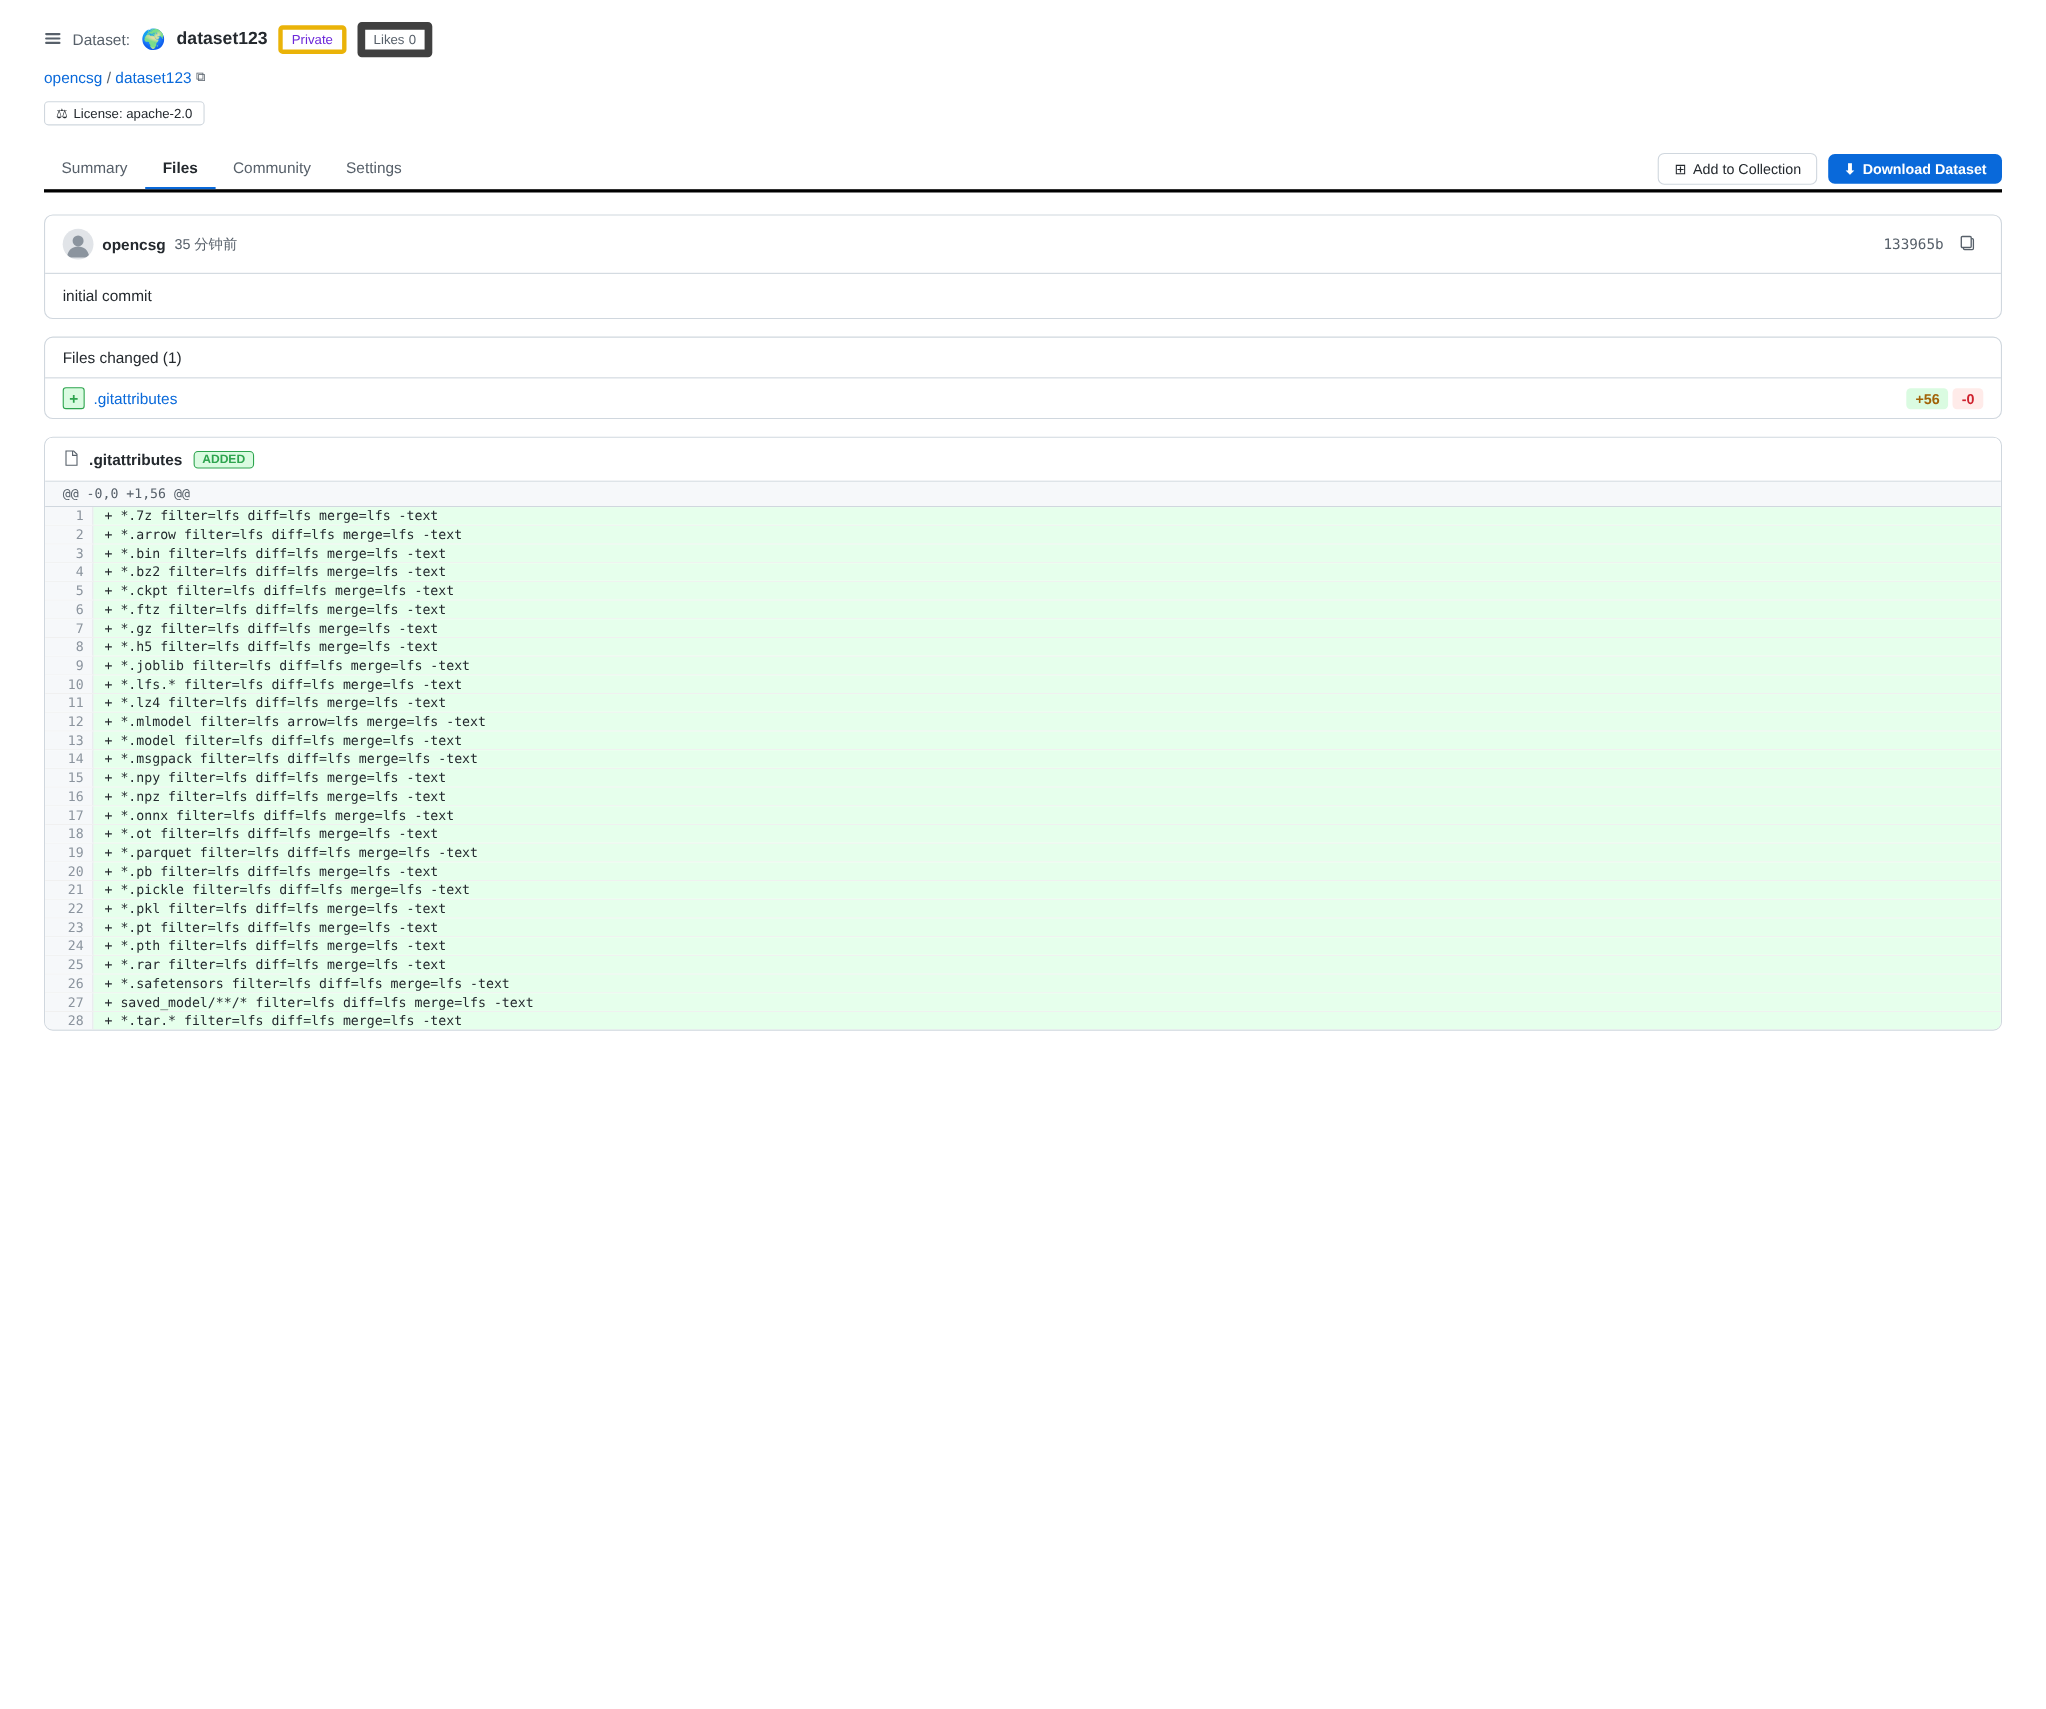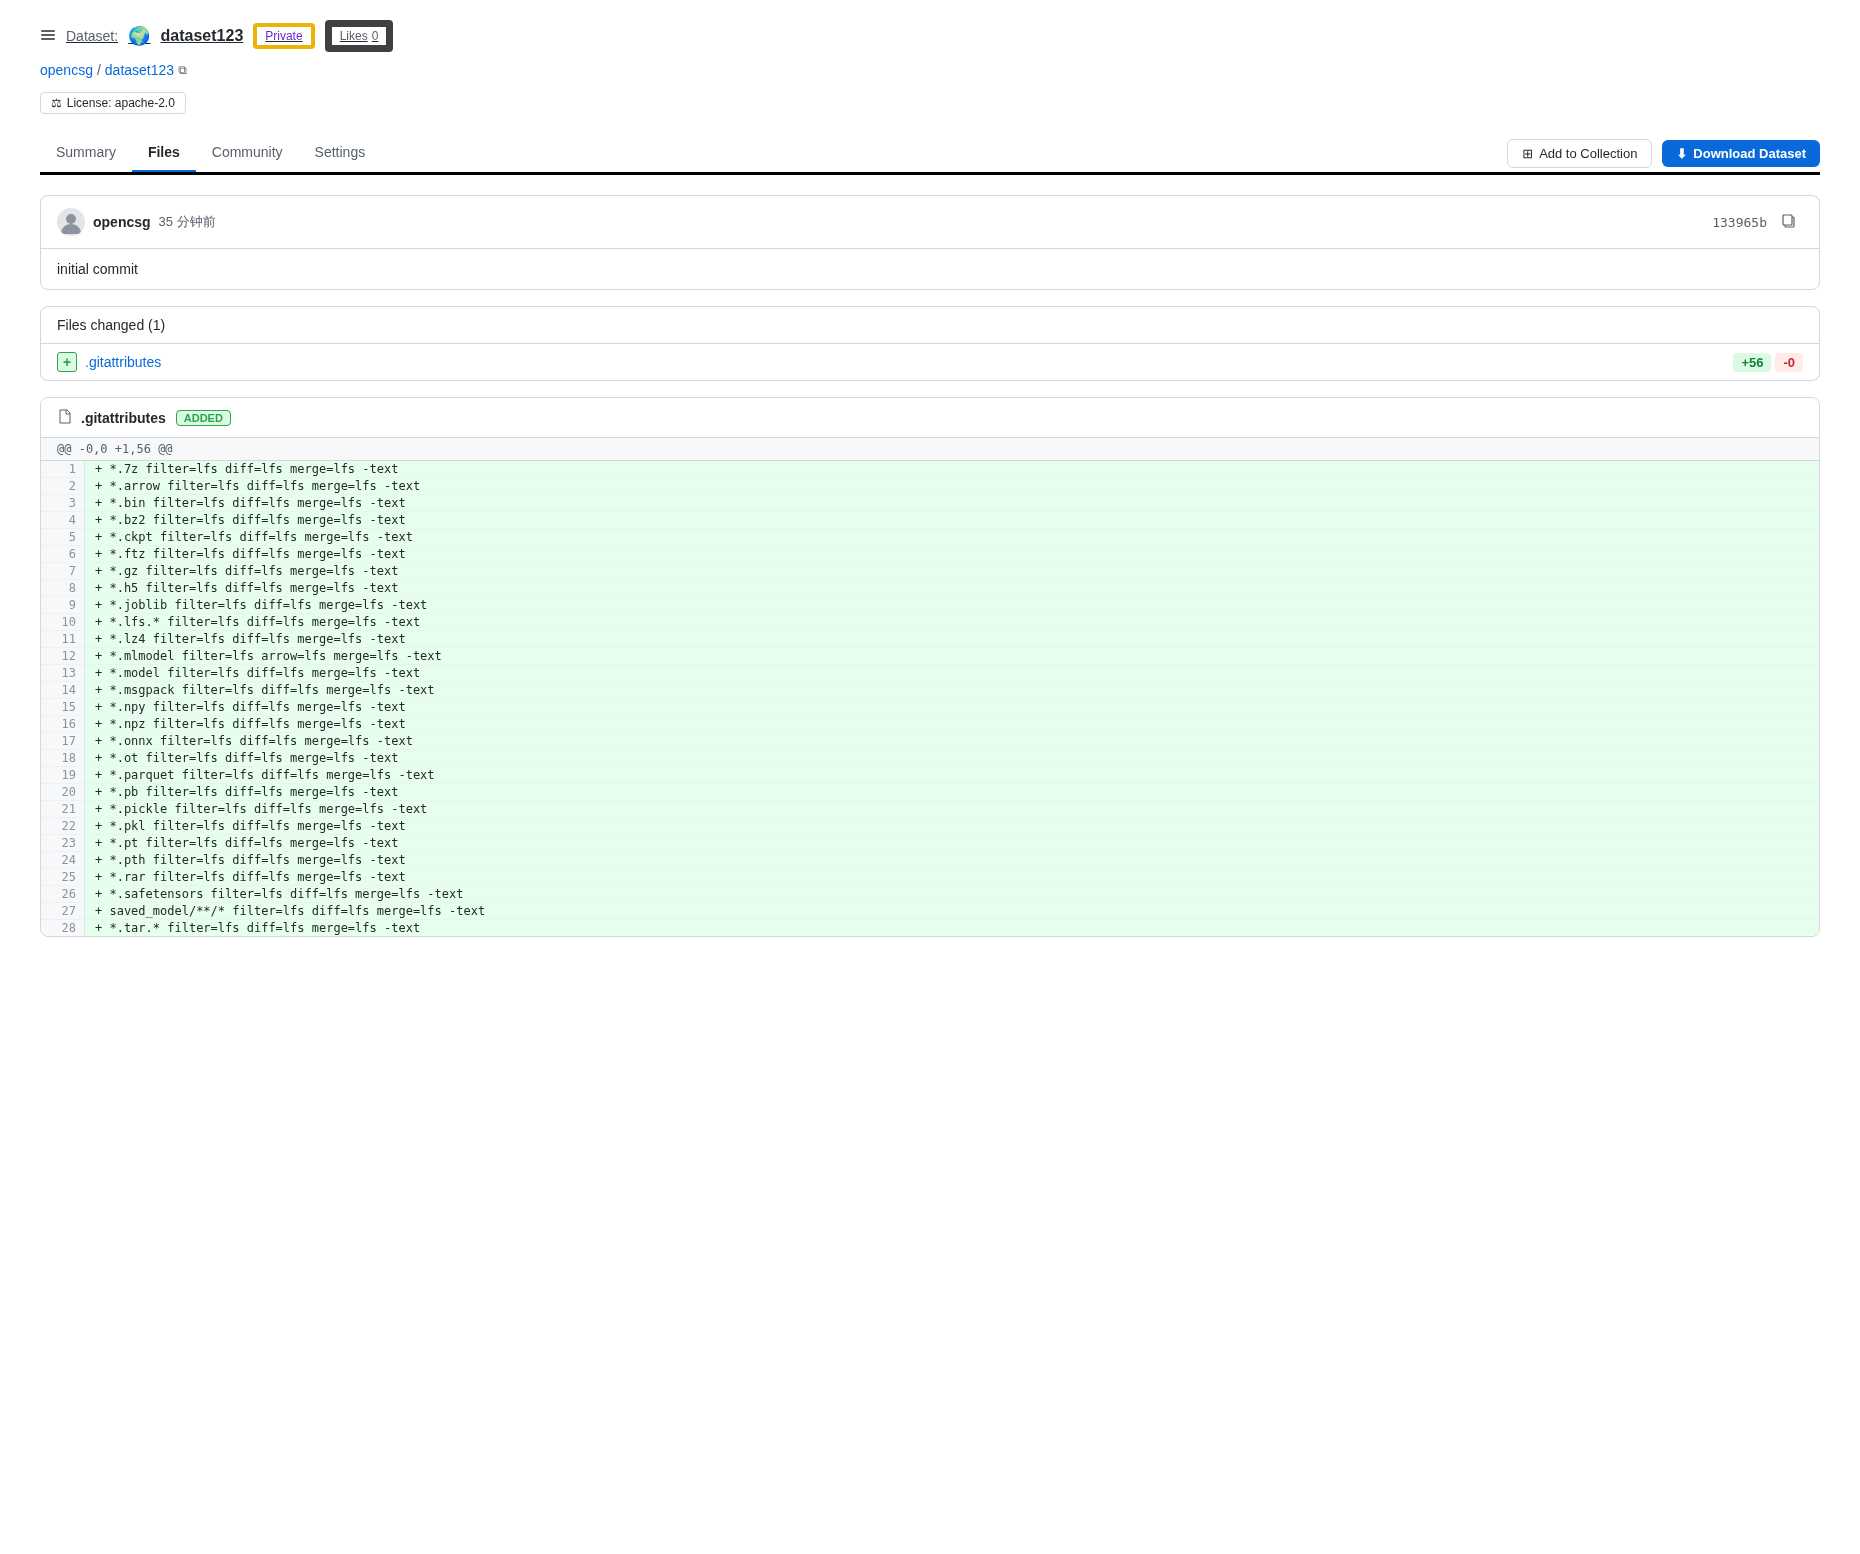--- a/index.html
+++ b/index.html
@@ -1,18 +1,18 @@
 <!DOCTYPE html>
 <html><head>
   <meta charset="utf-8">
   <style>
     * { box-sizing: border-box; margin: 0; padding: 0; }
     body { font-family: -apple-system, BlinkMacSystemFont, 'Segoe UI', sans-serif; background: #f6f8fa; color: #24292e; font-size: 14px; }
     .page-wrapper { background: #fff; min-height: 100vh; padding: 20px 40px; }
-    .header-row { display: flex; align-items: center; gap: 10px; margin-bottom: 10px; text-decoration: underline; }
+    .header-row { display: flex; align-items: center; gap: 10px; margin-bottom: 10px; }
     .header-label { color: #57606a; font-size: 14px; }
     .dataset-name { font-weight: 700; font-size: 16px; color: #24292e; }
     .badge { display: inline-block; border: 4px solid #eab308; border-radius: 4px; padding: 2px 8px; font-size: 12px; color: #6d28d9; }
     .likes-badge { display: inline-flex; align-items: center; gap: 4px; border: 7px solid #404040; border-radius: 4px; padding: 2px 8px; font-size: 12px; color: #57606a; }
     .breadcrumb { color: #57606a; font-size: 14px; margin-bottom: 14px; display: flex; align-items: center; gap: 4px; }
     .breadcrumb a { color: #0969da; text-decoration: none; }
     .breadcrumb .sep { color: #57606a; }
     .license-row { margin-bottom: 20px; }
     .license-tag { display: inline-flex; align-items: center; gap: 5px; border: 1px solid #d0d7de; border-radius: 4px; padding: 3px 10px; font-size: 12px; color: #24292e; background: #fff; }
     .tab { padding: 10px 16px; font-size: 14px; color: #57606a; cursor: pointer; border-bottom: 2px solid transparent; text-decoration: none; }
@@ -31,21 +31,21 @@
     .commit-hash { font-family: monospace; font-size: 13px; color: #57606a; }
     .copy-btn { background: none; border: none; cursor: pointer; color: #57606a; padding: 2px 6px; }
     .commit-message { padding: 12px 16px; font-size: 14px; color: #24292e; }
     .files-changed-bar { border: 1px solid #d0d7de; border-radius: 8px; background: #fff; margin-bottom: 0; }
     .files-changed-header { padding: 10px 16px; font-size: 14px; color: #24292e; border-bottom: 1px solid #d0d7de; }
     .file-row { display: flex; align-items: center; padding: 8px 16px; border-bottom: 1px solid #d0d7de; }
     .file-row:last-child { border-bottom: none; }
     .expand-btn { width: 20px; height: 20px; border: 1px solid #2da44e; border-radius: 3px; background: #dafbe1; display: flex; align-items: center; justify-content: center; cursor: pointer; font-size: 14px; color: #2da44e; margin-right: 8px; font-weight: bold; }
     .file-name { color: #0969da; font-size: 14px; cursor: pointer; }
     .diff-stats { margin-left: auto; display: flex; gap: 4px; }
-    .additions { background: #dafbe1; color: #15803d; border-radius: 4px; padding: 2px 8px; font-size: 13px; font-weight: 600; }
+    .additions { background: #dafbe1; color: #a16207; border-radius: 4px; padding: 2px 8px; font-size: 13px; font-weight: 600; }
     .deletions { background: #ffebe9; color: #cf222e; border-radius: 4px; padding: 2px 8px; font-size: 13px; font-weight: 600; }
     .diff-file-card { border: 1px solid #d0d7de; border-radius: 8px; background: #fff; margin-top: 16px; overflow: hidden; }
     .diff-file-header { display: flex; align-items: center; padding: 10px 16px; background: #fff; border-bottom: 1px solid #d0d7de; }
     .file-icon { margin-right: 8px; color: #57606a; }
     .file-title { font-size: 14px; font-weight: 600; color: #24292e; }
     .added-badge { background: #dafbe1; color: #2da44e; border: 1px solid #2da44e; border-radius: 4px; padding: 1px 7px; font-size: 11px; font-weight: 700; margin-left: 10px; }
     .diff-hunk-header { padding: 4px 16px; background: #f6f8fa; color: #57606a; font-family: monospace; font-size: 12px; border-bottom: 1px solid #d0d7de; }
     .diff-row { display: flex; border-bottom: 1px solid #f0f0f0; }
     .diff-row:last-child { border-bottom: none; }
     .col-linenum { width: 44px; text-align: right; padding: 1px 8px; color: #8b949e; background: #f6f8fa; border-right: 1px solid #e1e4e8; font-size: 12px; user-select: none; font-family: monospace; }

